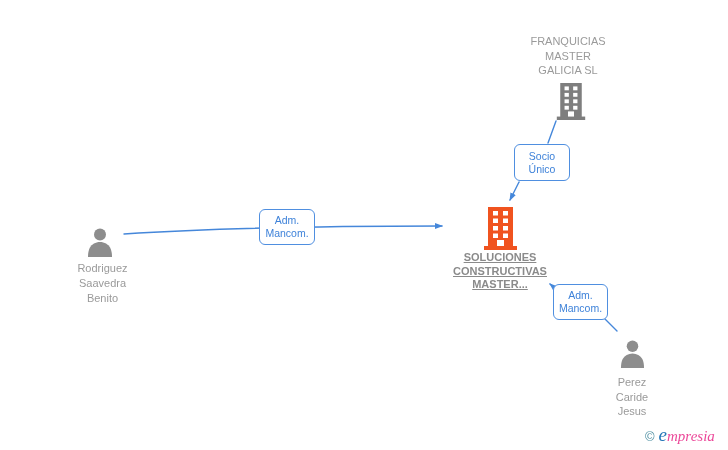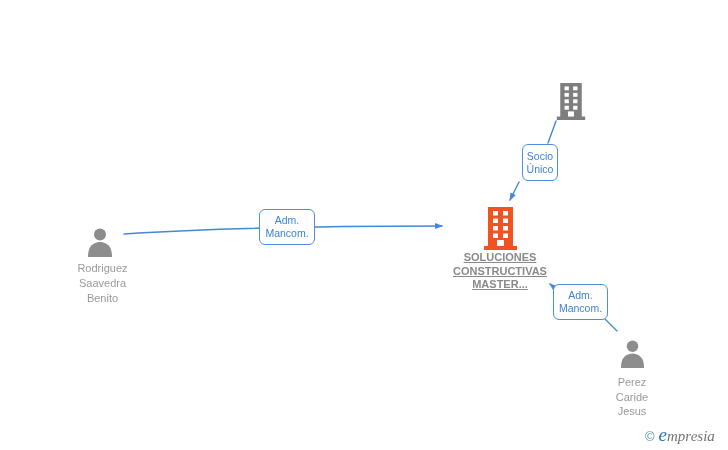--- a/index.html
+++ b/index.html
@@ -13,27 +13,27 @@
   .lbl-perez{left:604px; top:375px; width:56px; font-size:11px; line-height:14.5px; color:#9a9a9a;}
   .node-icon{position:absolute; z-index:2; cursor:pointer;}
   .icon-franquicias{left:555px; top:83px; width:32px; height:37px;}
   .icon-soluciones{left:484px; top:207px; width:33px; height:43px;}
   .icon-rodriguez{left:87px; top:227px; width:26px; height:30px;}
   .icon-perez{left:620px; top:339px; width:25px; height:29px;}
   .edge-label{position:absolute; z-index:3; box-sizing:border-box; background:#ffffff;
      border:1.5px solid #4f8fe0; border-radius:6px; color:#3e82d9; font-size:10.5px;
      line-height:13px; text-align:center; display:flex; flex-direction:column;
      align-items:center; justify-content:center; word-wrap:break-word; padding:2px 3px;}
-  .box-socio{left:514px; top:144px; width:36px; height:37px;margin-left:8px;}
+  .box-socio{left:514px; top:144px; width:56px; height:37px;}
   .box-adm1{left:259px; top:209px; width:56px; height:36px;}
   .box-adm2{left:553px; top:284px; width:55px; height:36px;}
   #brand{position:absolute; left:645px; top:424px; z-index:2; display:flex; align-items:baseline; white-space:nowrap;}
   #brand .copy{font-size:13px; color:#4d8fa2; margin-right:4px;}
   #brand .b1{font-family:"Liberation Serif", serif; font-style:italic; font-size:19px; color:#2577b8;}
-  #brand .b2{font-family:"Liberation Serif", serif; font-style:italic; font-size:15px; color:#737373;}
+  #brand .b2{font-family:"Liberation Serif", serif; font-style:italic; font-size:15px; color:#ec4899;}
 </style>
 </head>
 <body>
 
 <div id="canvas">
 
   <svg id="edges" width="728" height="450" viewBox="0 0 728 450">
     <defs>
       <marker id="arrow" markerWidth="9" markerHeight="7" refX="7" refY="3" orient="auto" markerUnits="userSpaceOnUse">
         <path d="M0,0 L8,3 L0,6 Z" fill="#4587da"></path>
@@ -41,20 +41,21 @@
     </defs>
     <g stroke="#4587da" stroke-width="1.4" fill="none" stroke-linecap="round">
       <path d="M556,121 L548,143"></path>
       <path d="M519,182 L510,200" marker-end="url(#arrow)"></path>
       <path d="M124,234 C230,227 340,226 442,226" marker-end="url(#arrow)"></path>
       <path d="M603,317 L617,331"></path>
       <path d="M557,290 L550,284" marker-end="url(#arrow)"></path>
     </g>
   </svg>
 
+  <div class="node-label lbl-top">FRANQUICIAS MASTER GALICIA SL</div>
   <svg class="node-icon icon-franquicias" viewBox="0 0 33 43">
     <g fill="#7e7e7e">
       <rect x="0" y="39" width="33" height="4"></rect>
       <rect x="4" y="0" width="25" height="40"></rect>
     </g>
     <g fill="#ffffff">
       <rect x="9" y="4" width="5" height="4.5"></rect>
         <rect x="19" y="4" width="5" height="4.5"></rect>
       <rect x="9" y="11.5" width="5" height="4.5"></rect>
         <rect x="19" y="11.5" width="5" height="4.5"></rect>

